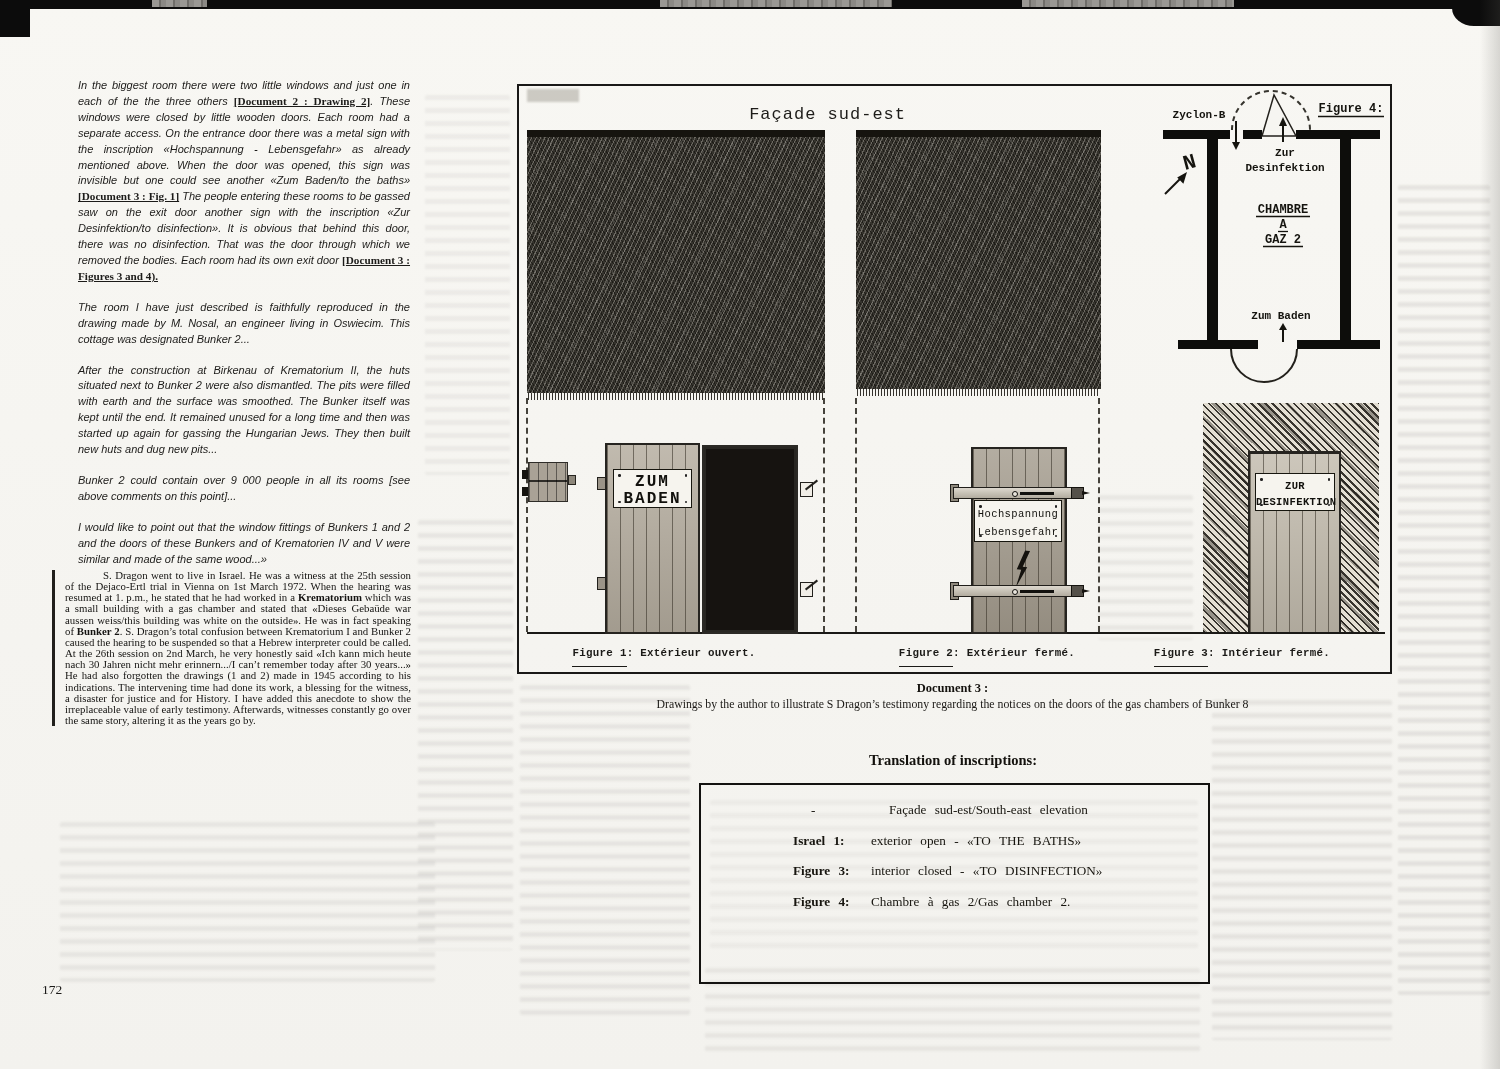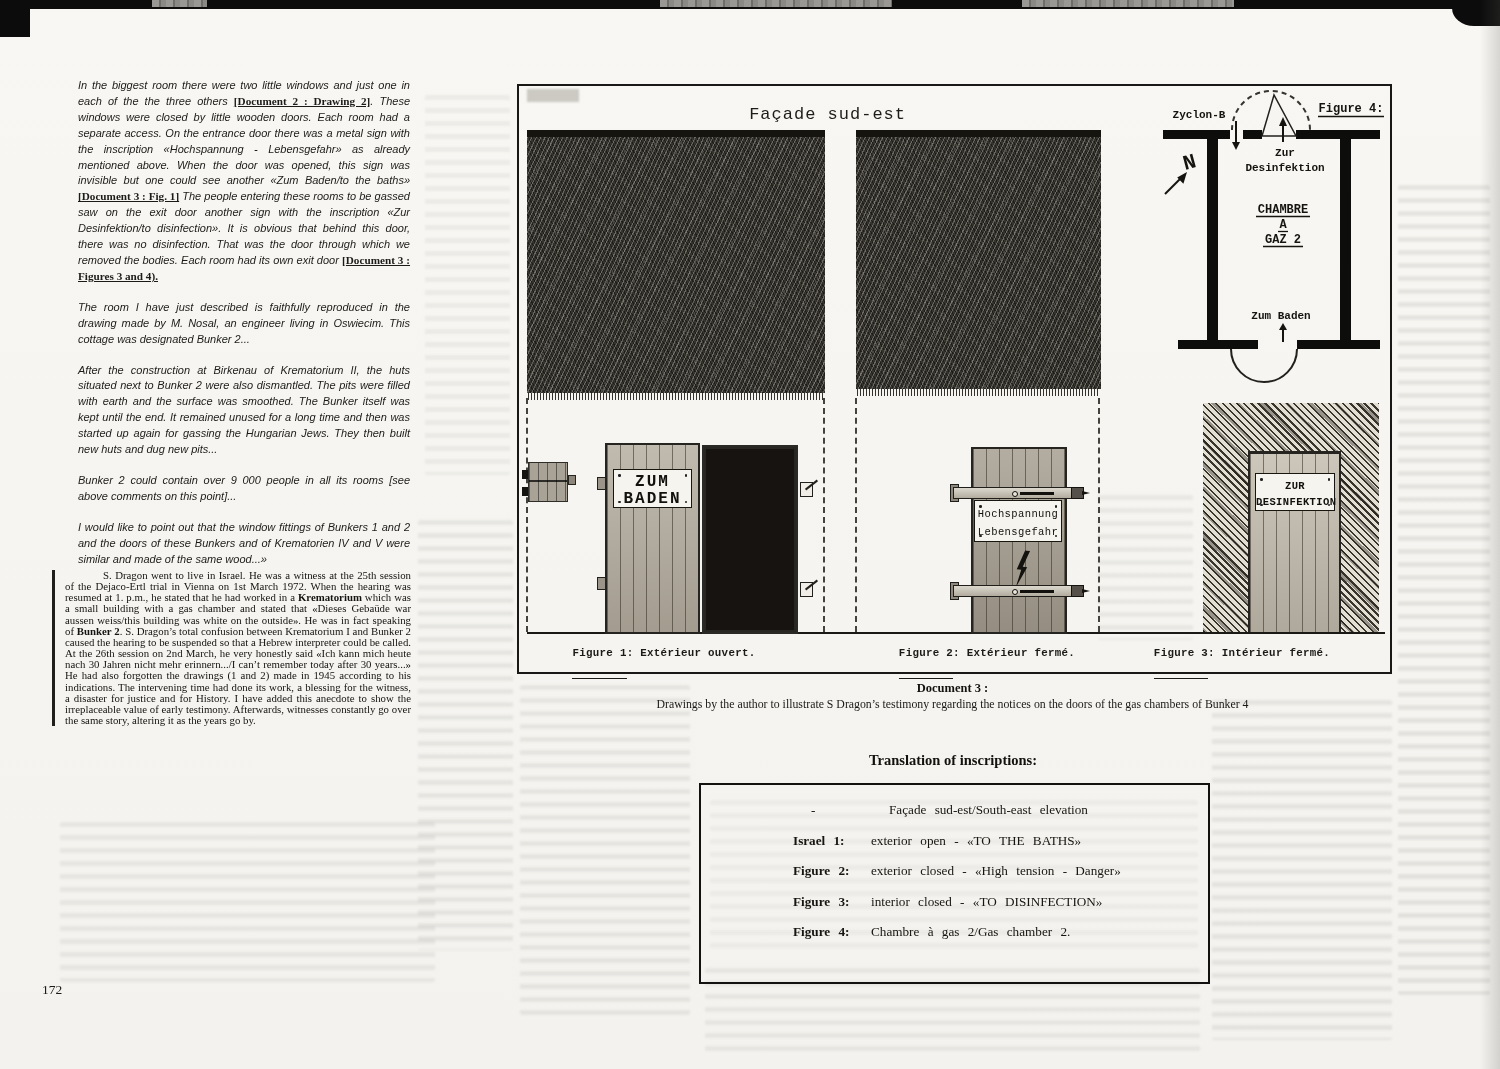--- a/index.html
+++ b/index.html
@@ -102,21 +102,21 @@
   .sign{position:absolute;background:#f6f4ee;border:1.5px solid #17160f;text-align:center;color:#12110d;}
   .sign .dotTL,.sign .dotTR,.sign .dotBL,.sign .dotBR{position:absolute;width:2.5px;height:2.5px;background:#222;border-radius:50%;}
   .dotTL{left:4px;top:4px;} .dotTR{right:4px;top:4px;} .dotBL{left:4px;bottom:4px;} .dotBR{right:4px;bottom:4px;}
   .sign1{left:94px;top:383px;width:79px;height:39px;font-size:16px;font-weight:bold;letter-spacing:2px;line-height:17px;padding-top:4px;}
   .sign2{left:455px;top:414px;width:88px;height:42px;font-size:10.5px;letter-spacing:0.4px;line-height:18px;padding-top:4px;}
   .sign3{left:736px;top:387px;width:80px;height:38px;font-size:10.5px;font-weight:bold;letter-spacing:0.4px;line-height:16px;padding-top:4px;}
 
   
   .fig-cap{position:absolute;top:561px;width:190px;text-align:center;font-size:10.8px;font-weight:bold;color:#1b1a17;letter-spacing:0.3px;}
   .fc1{left:50px;} .fc2{left:373px;} .fc3{left:628px;}
-  .fig-cap .ul{border-bottom:1.5px solid #1b1a17;padding-bottom:19px;}
+  .fig-cap .ul{border-bottom:1.5px solid #1b1a17;padding-bottom:7px;}
 
   .fig4-svg{position:absolute;left:636px;top:4px;}
   .svgtxt{font-family:"Liberation Mono","DejaVu Sans Mono",monospace;fill:#15140f;}
 
   
   .doc-title{position:absolute;left:500px;top:681px;width:905px;text-align:center;font-weight:bold;font-size:12.5px;color:#15130f;}
   .doc-caption{position:absolute;left:470px;top:697px;width:965px;text-align:center;font-size:11.8px;color:#1a1815;}
   .tr-heading{position:absolute;left:700px;top:752px;width:506px;text-align:center;font-weight:bold;font-size:14.5px;color:#13110d;}
   .tr-box{position:absolute;left:699px;top:783px;width:507px;height:180px;border:2px solid #131210;padding-top:17px;}
   .tr-row{height:30.5px;padding-left:92px;font-size:13.2px;color:#17150f;word-spacing:5px;}
@@ -261,25 +261,24 @@
       <polygon points="124,240 132,240 128,233" fill="#15140f"></polygon>
       <line x1="128" y1="238" x2="128" y2="252" stroke="#15140f" stroke-width="2"></line>
 
       <rect x="23" y="250" width="80" height="9" fill="#0d0d0b"></rect>
       <rect x="142" y="250" width="83" height="9" fill="#0d0d0b"></rect>
       <path d="M 76 259 A 33 33 0 0 0 142 259" fill="none" stroke="#23211c" stroke-width="2"></path>
     </svg>
   </div>
 
   <div class="doc-title">Document 3 :</div>
-  <div class="doc-caption">Drawings by the author to illustrate S Dragon’s testimony regarding the notices on the doors of the gas chambers of Bunker 4</div>
+  <div class="doc-caption">Drawings by the author to illustrate S Dragon’s testimony regarding the notices on the doors of the gas chambers of Bunker 8</div>
 
   <div class="tr-heading">Translation of inscriptions:</div>
   <div class="tr-box">
     <div class="tr-row"><span class="tr-label plain">-</span><span class="tr-text">Façade sud-est/South-east elevation</span></div>
     <div class="tr-row"><span class="tr-label">Israel 1:</span><span class="tr-text">exterior open - «TO THE BATHS»</span></div>
-    <div class="tr-row"><span class="tr-label">Figure 2:</span><span class="tr-text">exterior closed - «High tension - Danger»</span></div>
     <div class="tr-row"><span class="tr-label">Figure 3:</span><span class="tr-text">interior closed - «TO DISINFECTION»</span></div>
     <div class="tr-row"><span class="tr-label">Figure 4:</span><span class="tr-text">Chambre à gas 2/Gas chamber 2.</span></div>
   </div>
 
   <div class="right-edge"></div>
 </div>
 
 </body></html>

